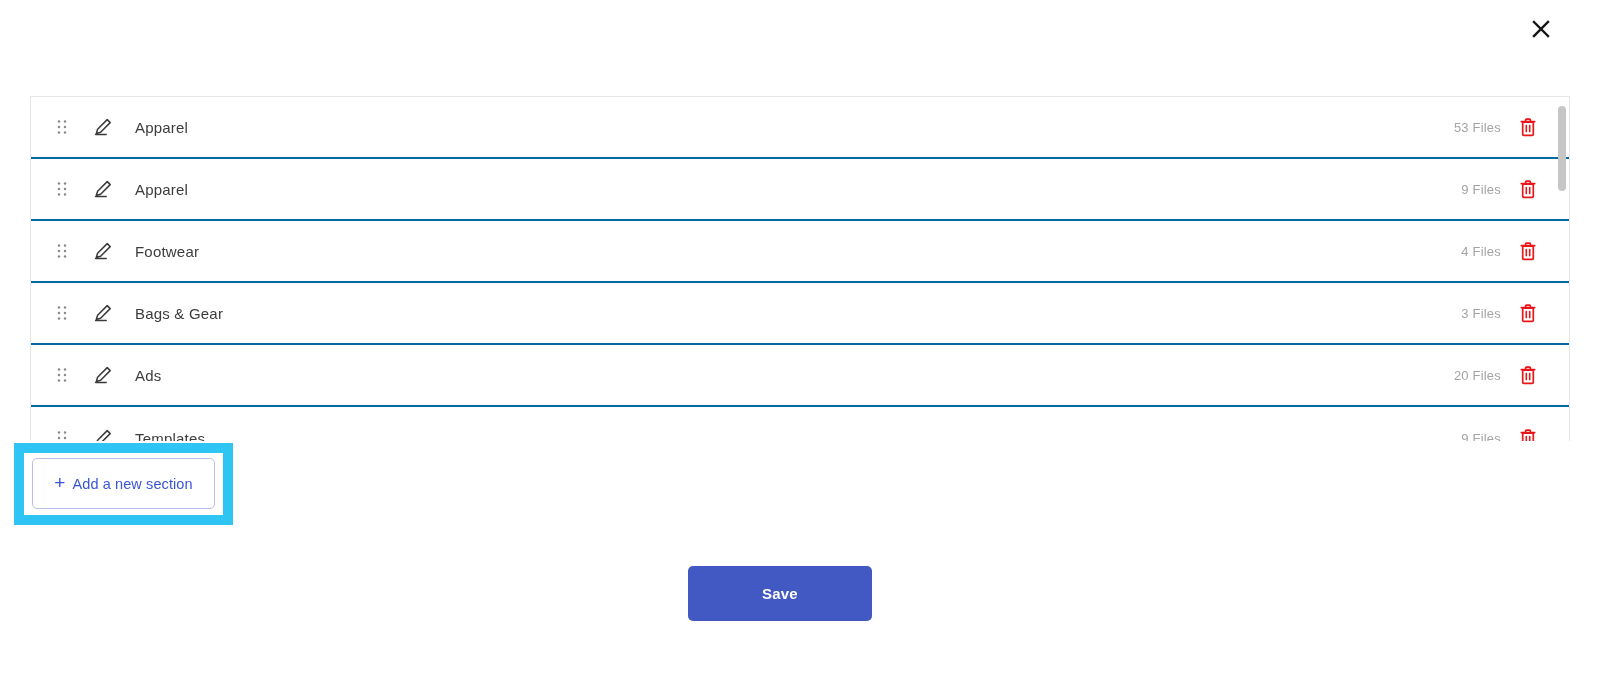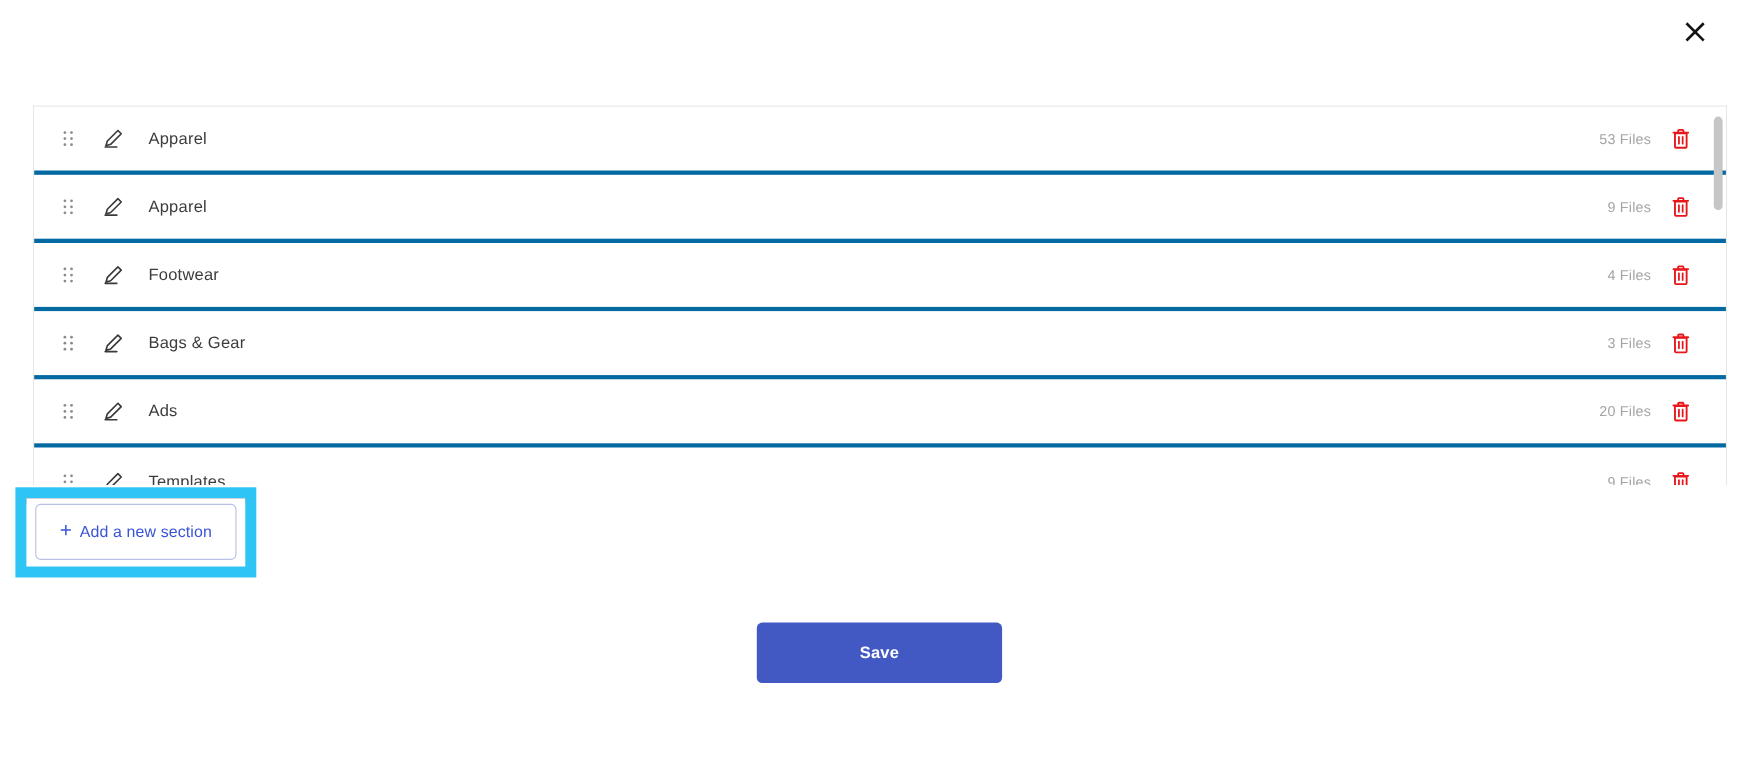--- a/index.html
+++ b/index.html
@@ -71,21 +71,21 @@
   .section-list {
     position: absolute;
     left: 0;
     top: 0;
     width: 1540px;
   }
 
   .section-row {
     position: relative;
     height: 62px;
-    border-bottom: 4px solid #0369a1;
+    border-bottom: 2px solid #0369a1;
     display: flex;
     align-items: center;
     background: #ffffff;
   }
   .section-row:last-child { border-bottom: 1px solid #ededed; text-align: right; }
 
   .drag-handle {
     position: absolute;
     left: 22px;
     top: 50%;
@@ -225,21 +225,21 @@
     font-weight: 400;
     position: relative;
     top: -1px;
   }
 
   
   .save-button {
     position: absolute;
     left: 688px;
     top: 566px;
-    width: 223px;
+    width: 184px;
     height: 55px;
     border: none;
     border-radius: 5px;
     background: #4259c4;
     color: #ffffff;
     font-size: 15px;
     font-weight: 700;
     font-family: "Liberation Sans", sans-serif;
     letter-spacing: 0.2px;
     cursor: pointer;

